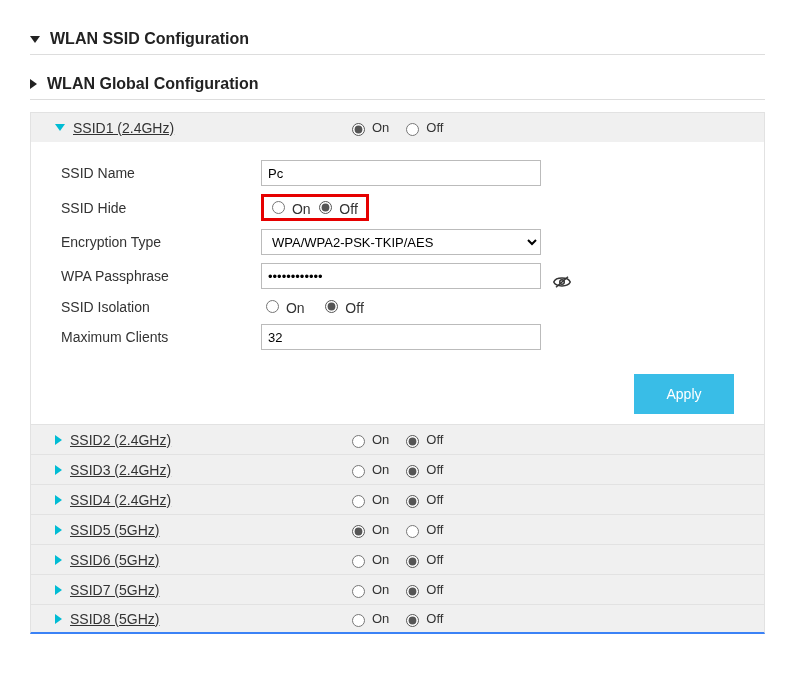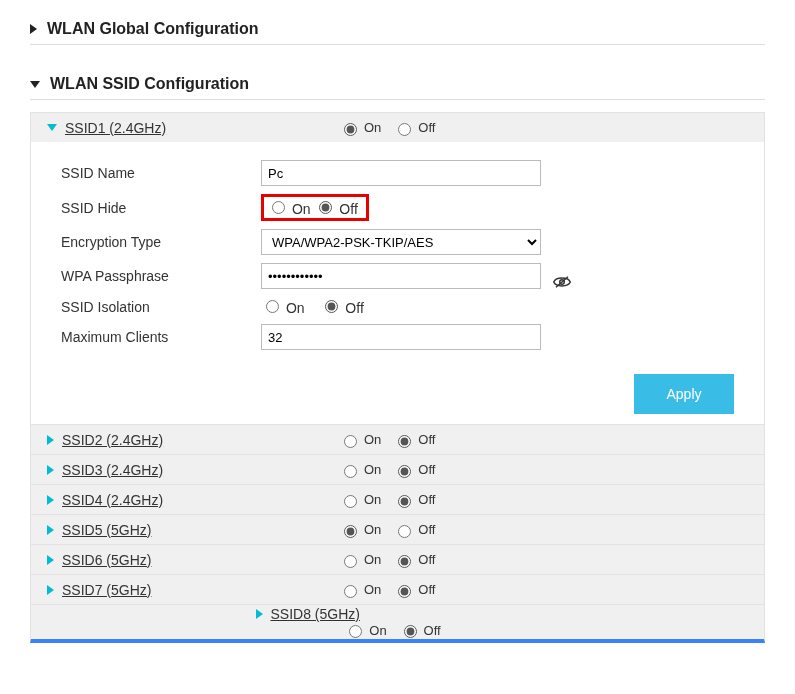--- a/index.html
+++ b/index.html
@@ -45,23 +45,23 @@
     margin-top: 12px;
   }
   .row {
     display: flex;
     align-items: center;
     background: #f0f0f0;
     border-top: 1px solid #e2e2e2;
     border-left: 1px solid #e2e2e2;
     border-right: 1px solid #e2e2e2;
     min-height: 30px;
-    padding: 1px 8px;
-  }
-  .row:last-child { border-bottom: 4px solid #3b82f6; flex-direction: column; }
+    padding: 1px 16px;
+  }
+  .row:last-child { border-bottom: 2px solid #3b82f6; }
   .row .col-left {
     display: flex;
     align-items: center;
     width: 300px;
     padding-left: 8px;
   }
   .row .col-right {
     display: flex;
     align-items: center;
     gap: 6px;
@@ -158,28 +158,28 @@
     cursor: pointer;
     display: inline-flex;
     margin-left: 6px;
   }
 </style>
 </head>
 <body>
 
 <div class="container">
 
+  <div class="section-header" style="margin-top:20px;">
+    <span class="tri tri-down"></span>
+    <h2>WLAN SSID Configuration</h2>
+  </div>
+
   <div class="section-header">
     <span class="tri tri-right"></span>
     <h2>WLAN Global Configuration</h2>
-  </div>
-
-  <div class="section-header" style="margin-top:20px;">
-    <span class="tri tri-down"></span>
-    <h2>WLAN SSID Configuration</h2>
   </div>
 
   <div class="panel">
 
     <div class="row">
       <div class="col-left">
         <span class="tri-small tri-down-sm"></span>
         <span class="ssid-link">SSID1 (2.4GHz)</span>
       </div>
       <div class="col-right">

